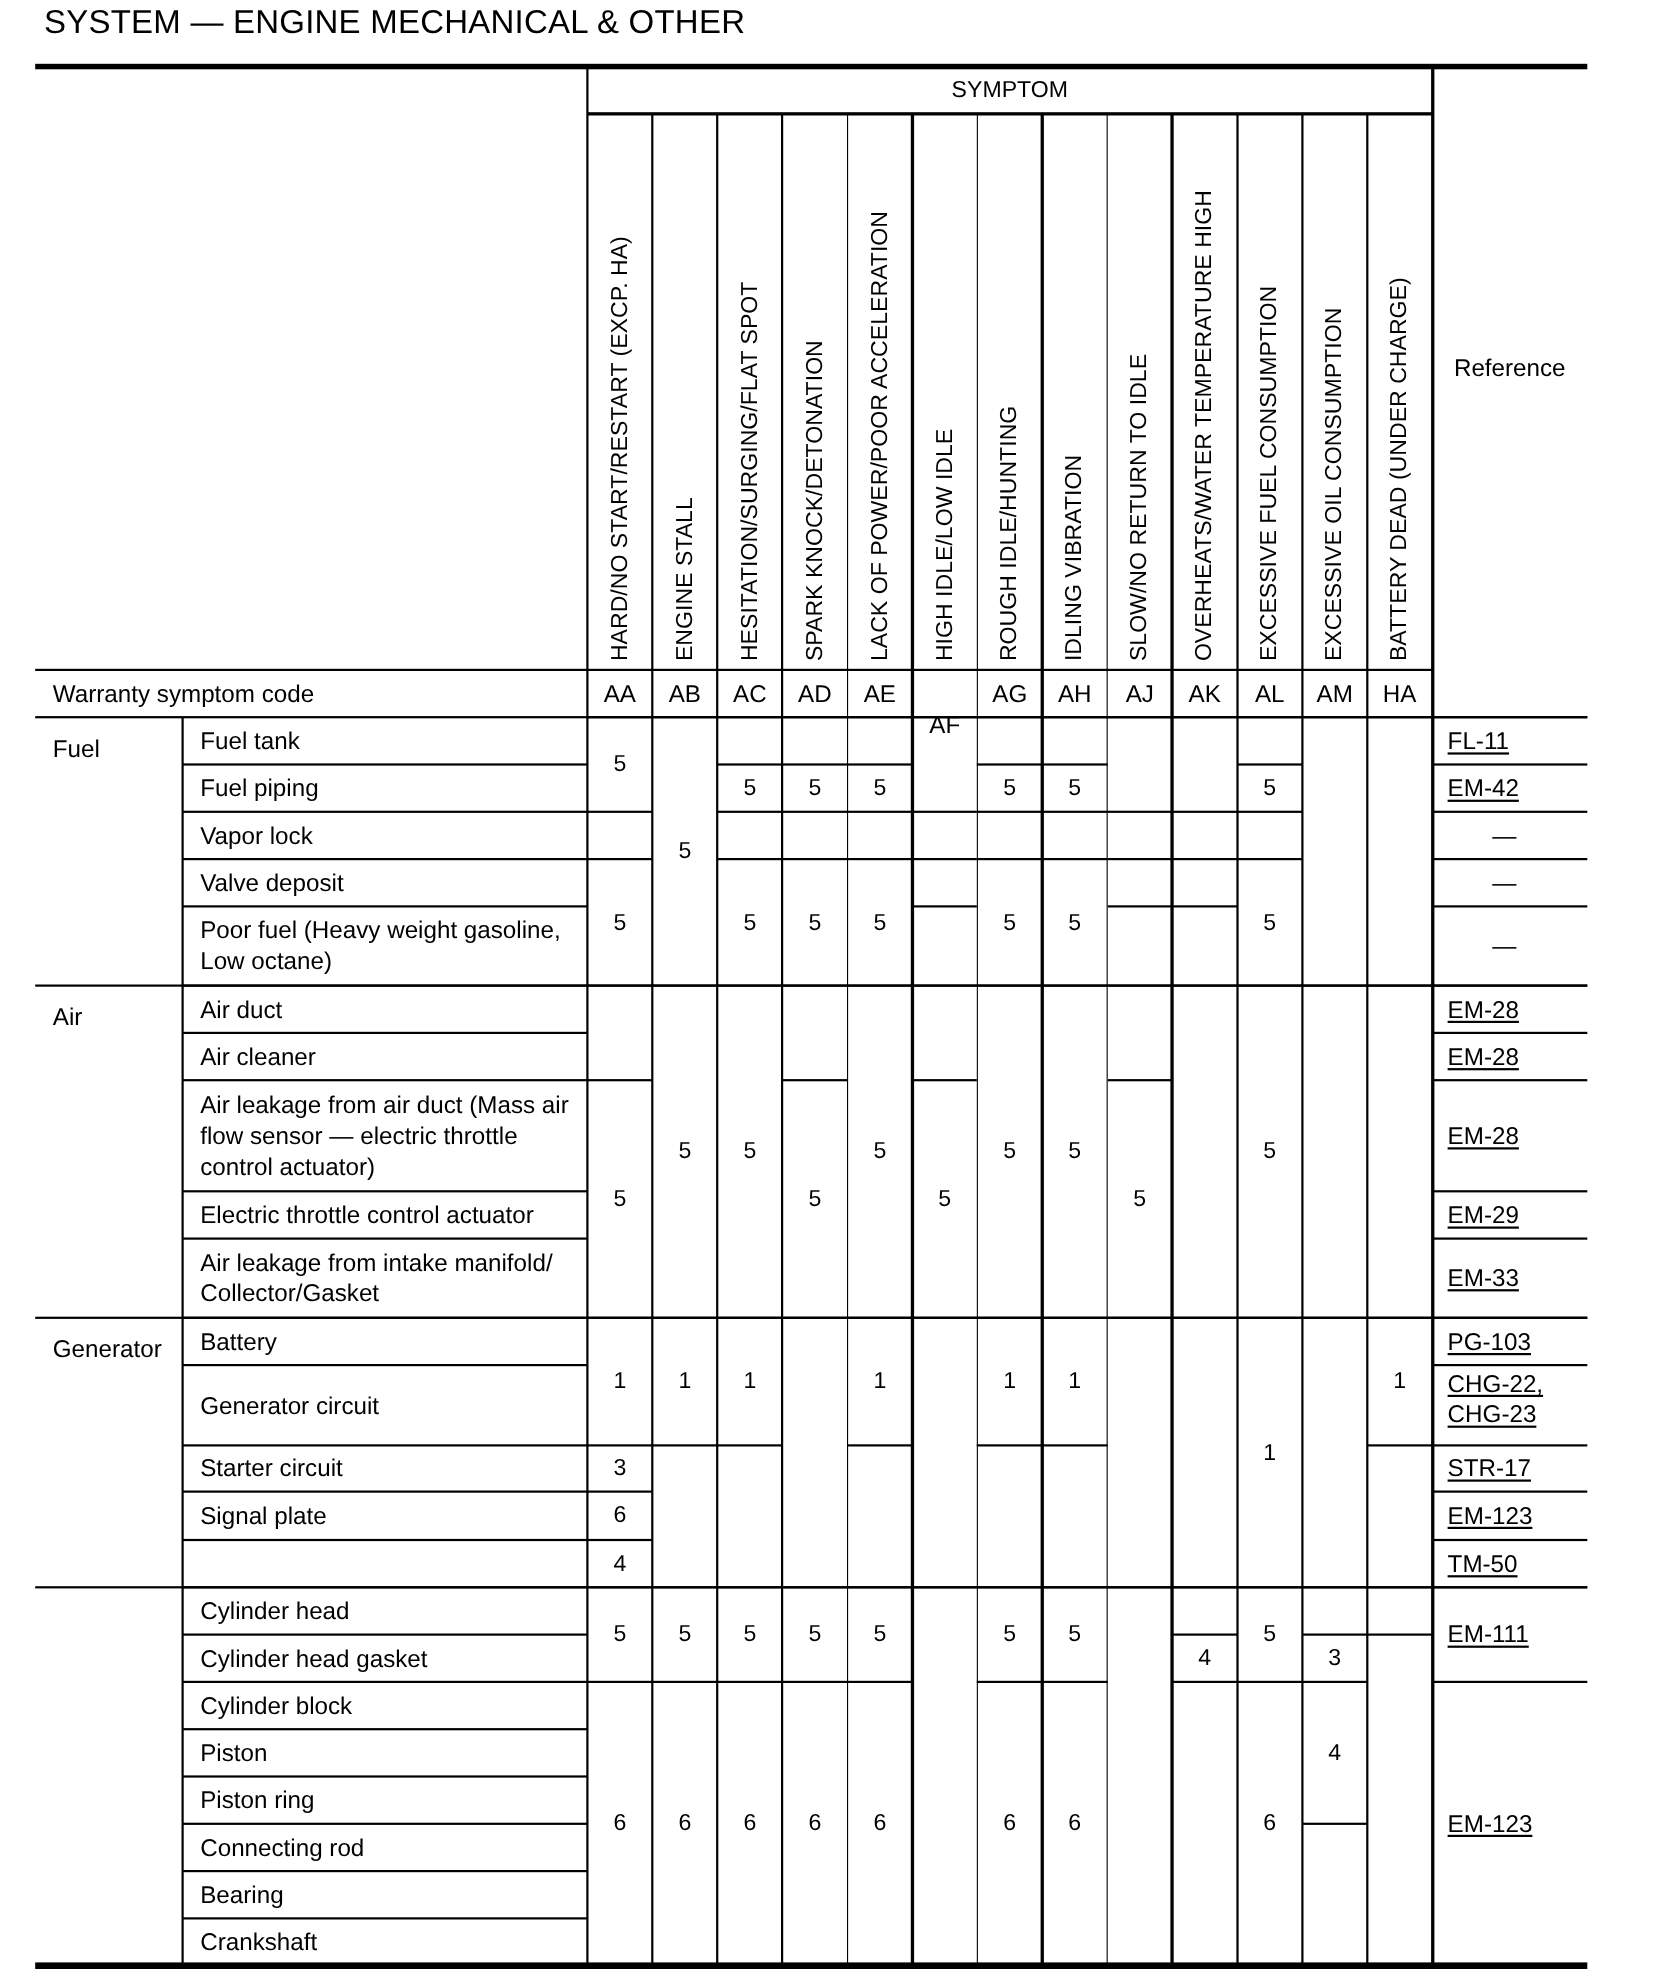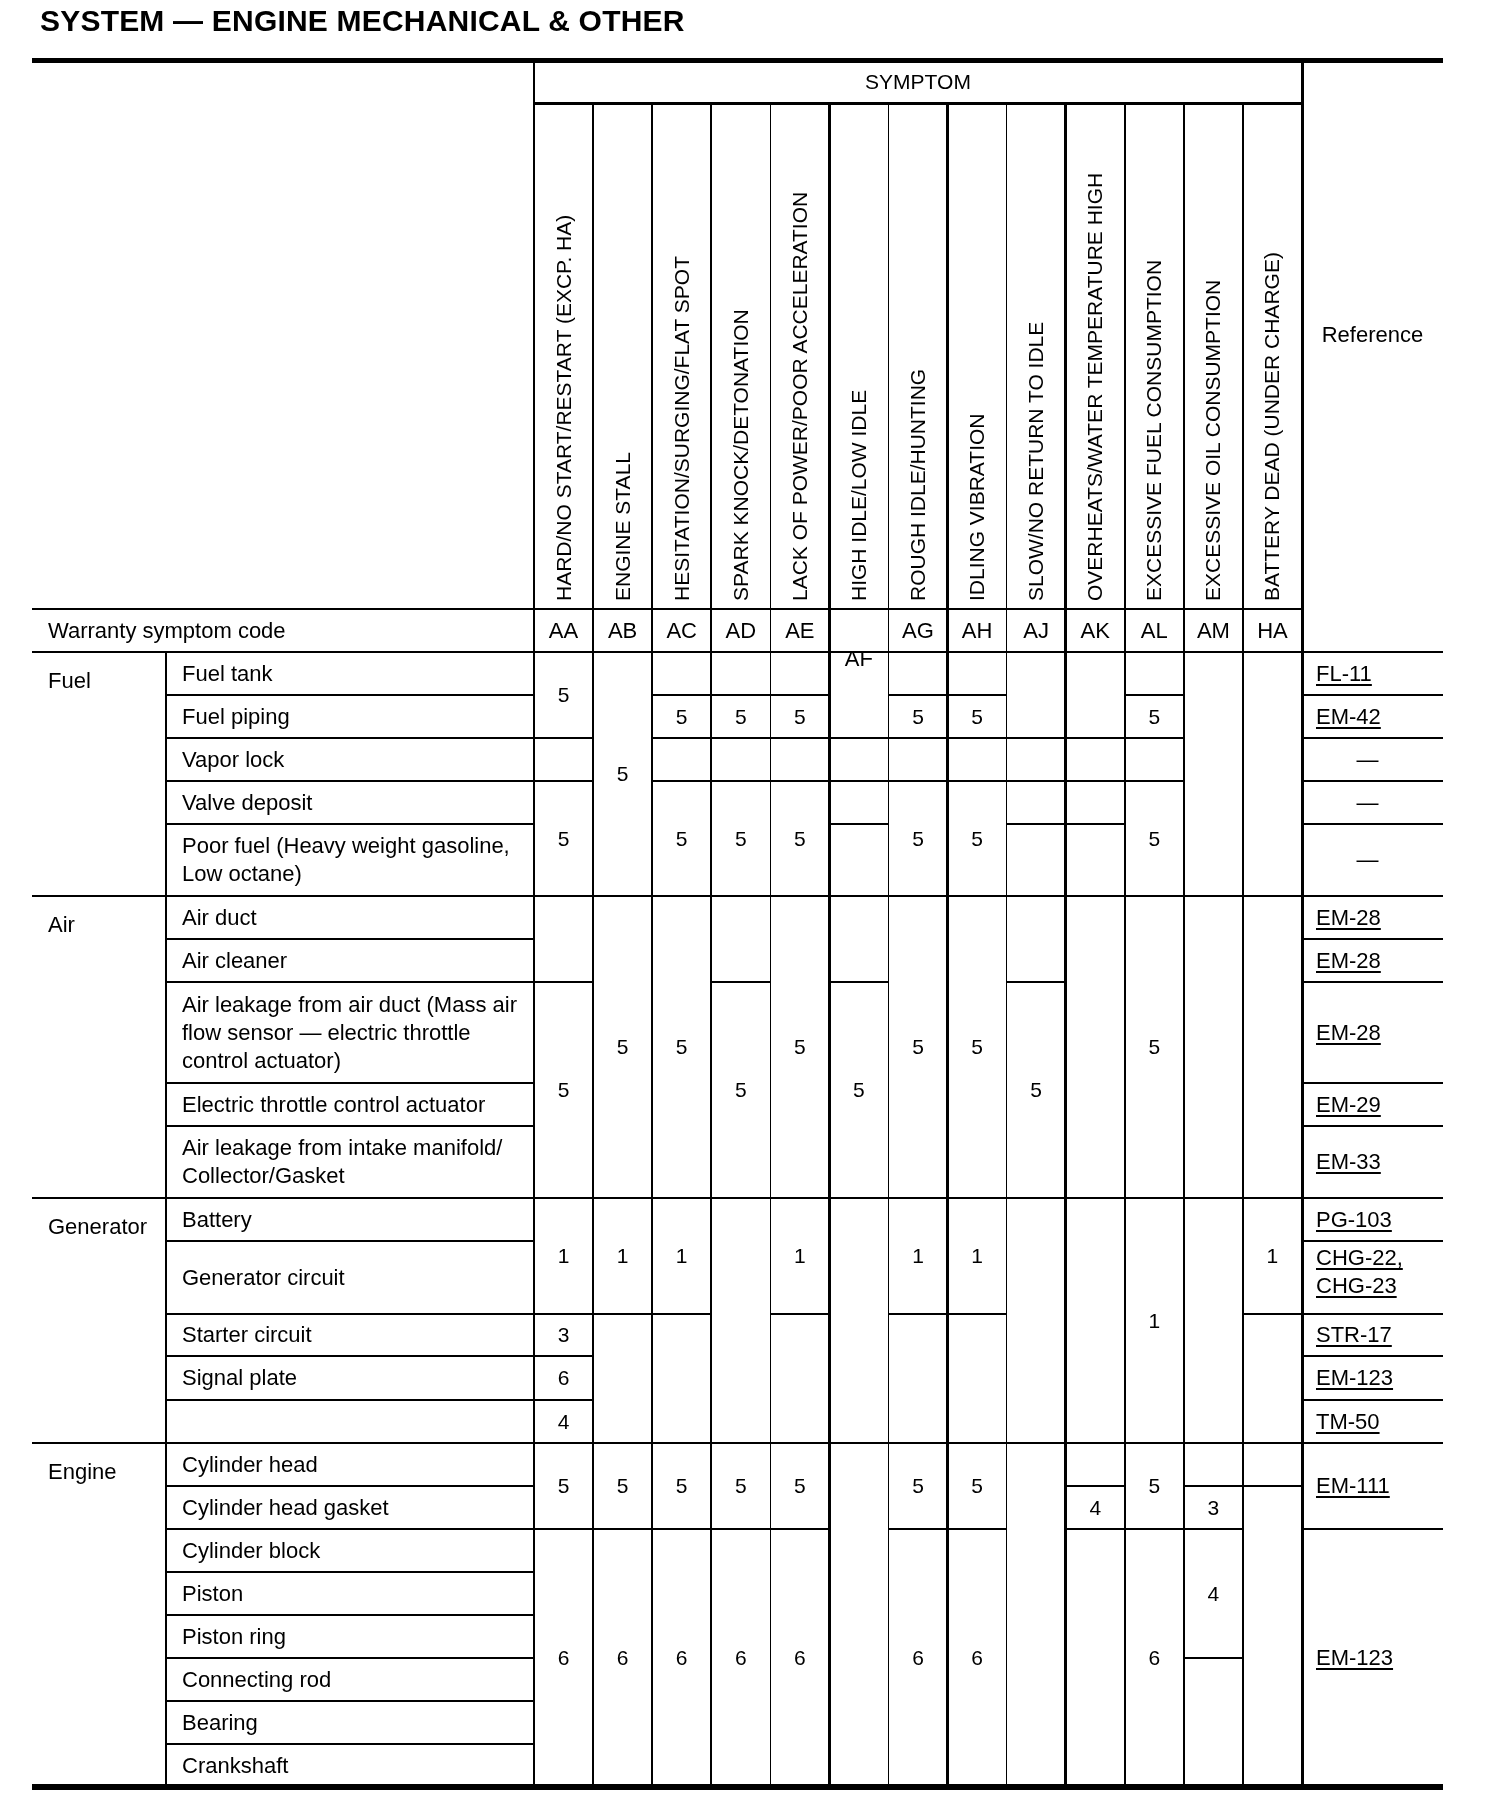--- a/index.html
+++ b/index.html
@@ -1,18 +1,18 @@
 <!DOCTYPE html>
 <html><head>
 <meta charset="utf-8">
 <style>
   html, body { margin:0; padding:0; background:#ffffff; }
   body { width:1504px; height:1800px; position:relative; overflow:hidden;
          font-family:"Liberation Sans", sans-serif; color:#000; }
-  #title { position:absolute; left:40px; top:4px; font-size:30px; letter-spacing:0.2px;font-weight:bold; }
+  #title { position:absolute; left:40px; top:4px; font-size:30px; letter-spacing:0.2px; }
   #sheet { position:absolute; left:0; top:0; width:1504px; height:1800px; }
   .cell { position:absolute; box-sizing:border-box; display:flex; align-items:center;
           justify-content:center; font-size:21px; }
   .hline { position:absolute; background:#000; }
   .vline { position:absolute; background:#000; }
   .lbl { justify-content:flex-start; padding-left:16px; line-height:28px; font-size:22px; }
   .cat { justify-content:flex-start; align-items:flex-start; padding-left:16px; padding-top:16px; font-size:22px; }
   .ref { justify-content:flex-start; padding-left:14px; font-size:22px; line-height:28px; }
   .ref a { color:#000; text-decoration:underline; text-decoration-thickness:2px; text-underline-offset:3px; }
   .vert { position:absolute; box-sizing:border-box; }
@@ -80,21 +80,20 @@
     <div class="vert" style="left: 1242.92px; top: 103px; width: 59.0769px; height: 506px;">
       <span style="left: 17.5385px; top: 498px; bottom: auto; transform: rotate(-90deg);">BATTERY DEAD (UNDER CHARGE)</span>
     </div>
     <div class="cell code" style="left: 1242.92px; top: 609px; width: 59.0769px; height: 43px;">HA</div>
     <div class="cell cat" style="left: 32px; top: 652px; width: 134px; height: 244px;">Fuel</div>
     <div class="hline" style="left: 32px; top: 651px; width: 1411px; height: 2px;"></div>
     <div class="cell cat" style="left: 32px; top: 896px; width: 134px; height: 302px;">Air</div>
     <div class="hline" style="left: 32px; top: 895px; width: 1411px; height: 2px;"></div>
     <div class="cell cat" style="left: 32px; top: 1198px; width: 134px; height: 245px;">Generator</div>
     <div class="hline" style="left: 32px; top: 1197px; width: 1411px; height: 2px;"></div>
-    <div class="cell cat" style="left: 32px; top: 1443px; width: 134px; height: 344px;">Engine</div>
     <div class="hline" style="left: 32px; top: 1442px; width: 1411px; height: 2px;"></div>
     <div class="cell lbl" style="left: 166px; top: 652px; width: 368px; height: 43px; padding-right: 8px;">Fuel tank</div>
     <div class="cell lbl" style="left: 166px; top: 695px; width: 368px; height: 43px; padding-right: 8px;">Fuel piping</div>
     <div class="hline" style="left: 166px; top: 694px; width: 368px; height: 2px;"></div>
     <div class="cell lbl" style="left: 166px; top: 738px; width: 368px; height: 43px; padding-right: 8px;">Vapor lock</div>
     <div class="hline" style="left: 166px; top: 737px; width: 368px; height: 2px;"></div>
     <div class="cell lbl" style="left: 166px; top: 781px; width: 368px; height: 43px; padding-right: 8px;">Valve deposit</div>
     <div class="hline" style="left: 166px; top: 780px; width: 368px; height: 2px;"></div>
     <div class="cell lbl" style="left: 166px; top: 824px; width: 368px; height: 72px; padding-right: 8px;">Poor fuel (Heavy weight gasoline, Low octane)</div>
     <div class="hline" style="left: 166px; top: 823px; width: 368px; height: 2px;"></div>

